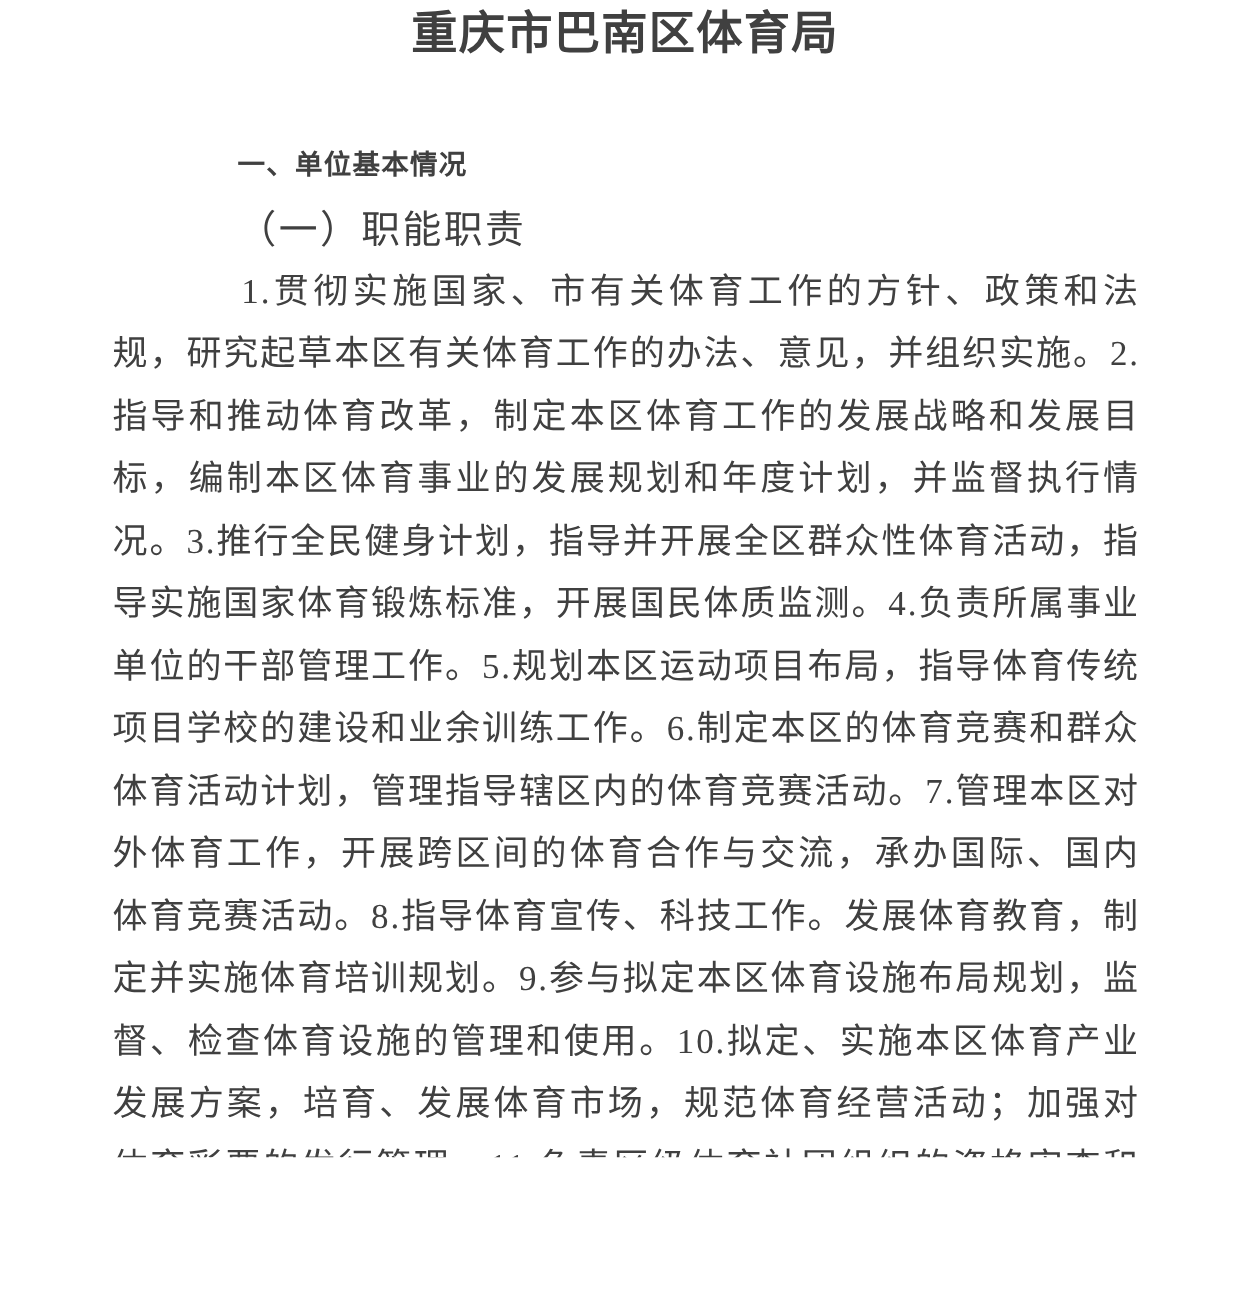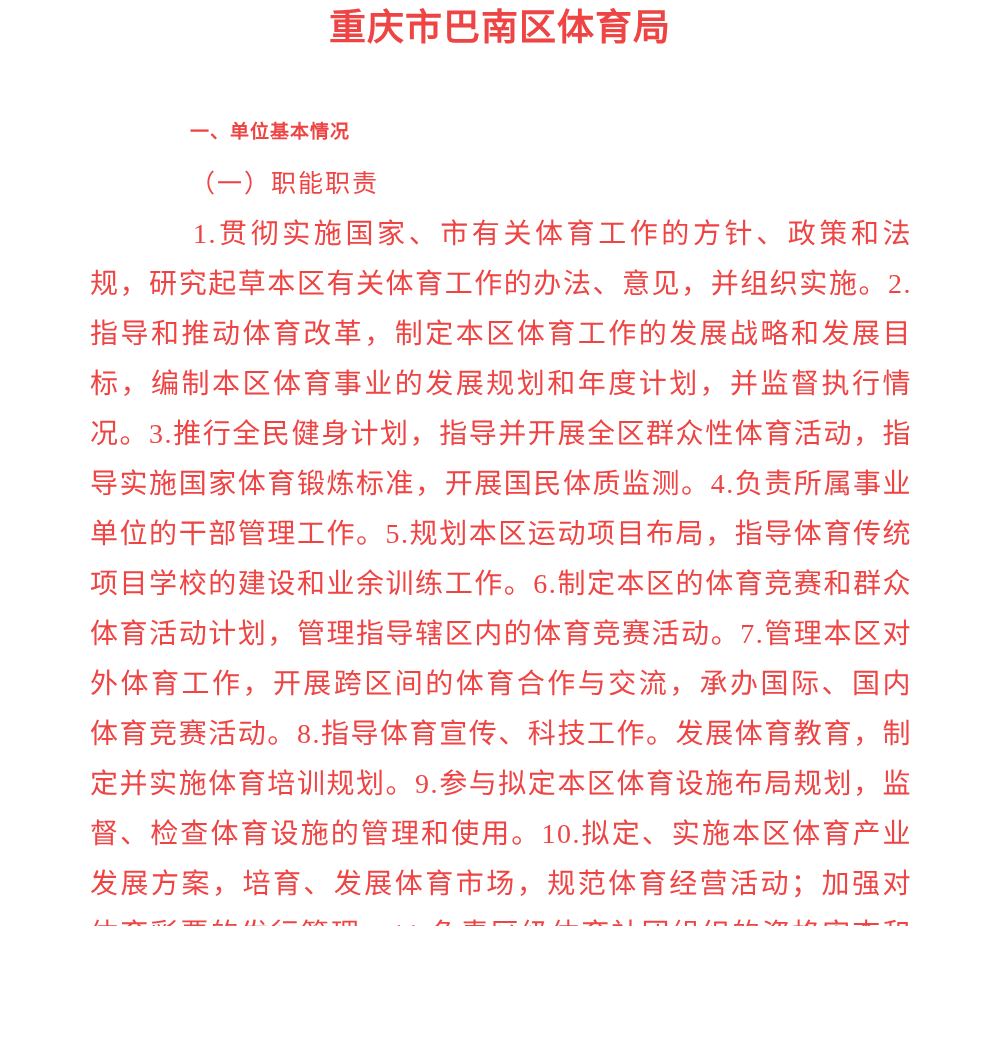--- a/index.html
+++ b/index.html
@@ -6,49 +6,49 @@
     margin: 0;
     padding: 0;
     background: #ffffff;
   }
   .page {
     position: relative;
     width: 1000px;
     height: 926px;
     margin: 0 auto;
     background: #ffffff;
-    color: #ef4444;
+    color: #404040;
     overflow: hidden;
     font-family: "Liberation Serif", "DejaVu Serif", serif;
   }
   .doc-title {
     padding-top: 4px;
     text-align: center;
     font-weight: bold;
     font-size: 37px;
     line-height: 48px;
     font-family: "Liberation Serif", "DejaVu Serif", serif;
     letter-spacing: 1px;
   }
   .content {
     padding: 0 88px 0 90px;
   }
   .section-heading {
     margin-top: 62px;
     padding-left: 100px;
-    font-size: 19px;
+    font-size: 22px;
     line-height: 36px;
     font-weight: bold;
     font-family: "Liberation Sans", "DejaVu Sans", sans-serif;
     letter-spacing: 1px;
   }
   .sub-heading {
     margin-top: 16px;
     padding-left: 100px;
-    font-size: 25px;
+    font-size: 31px;
     line-height: 36px;
     font-weight: normal;
     font-family: "Liberation Serif", "DejaVu Serif", serif;
     letter-spacing: 2px;
   }
   .body-paragraph {
     margin-top: 7px;
     font-size: 28px;
     line-height: 50px;
     text-indent: 103px;

